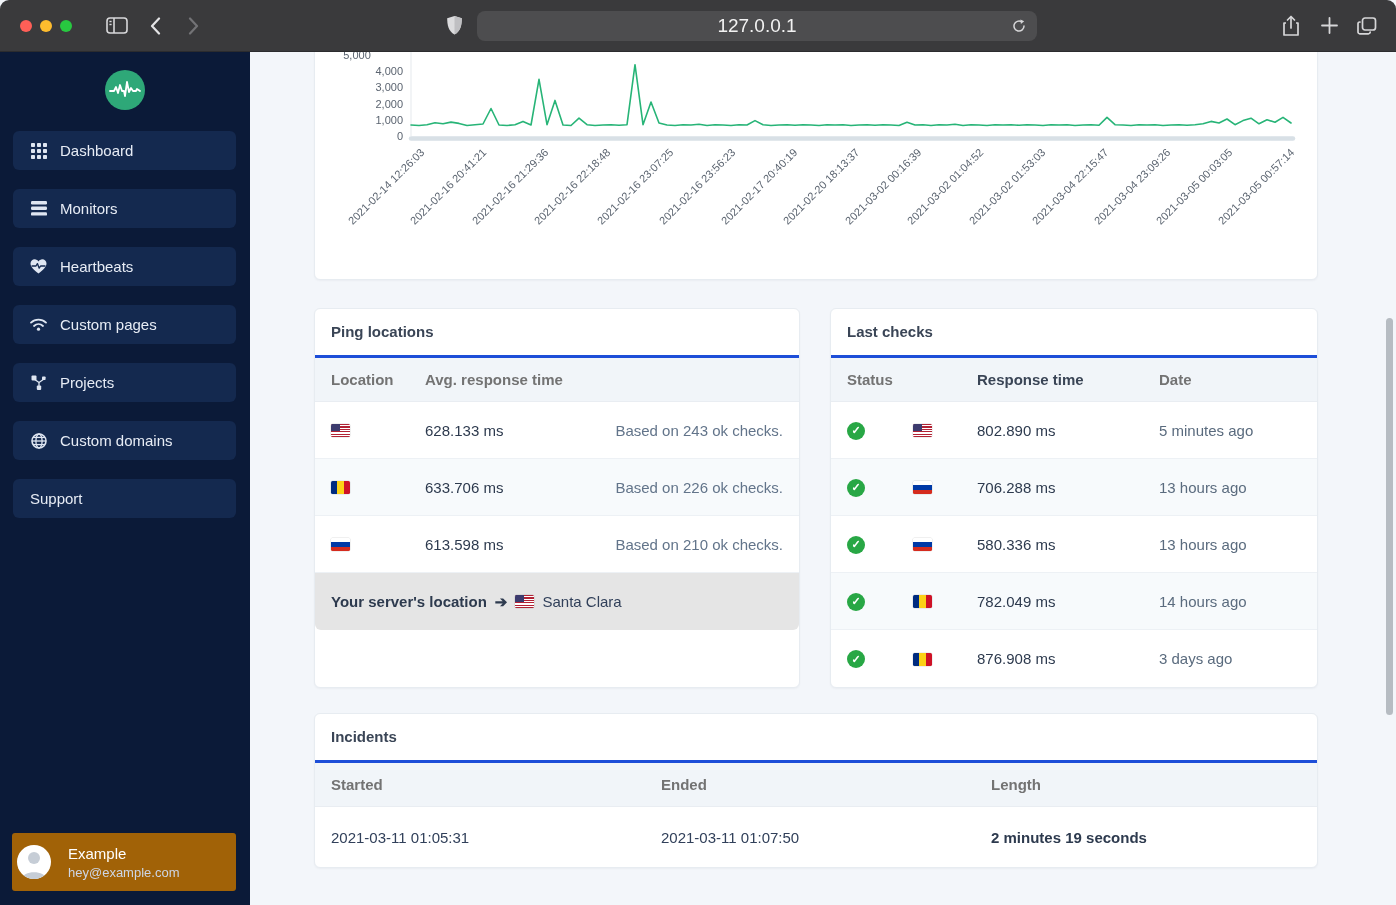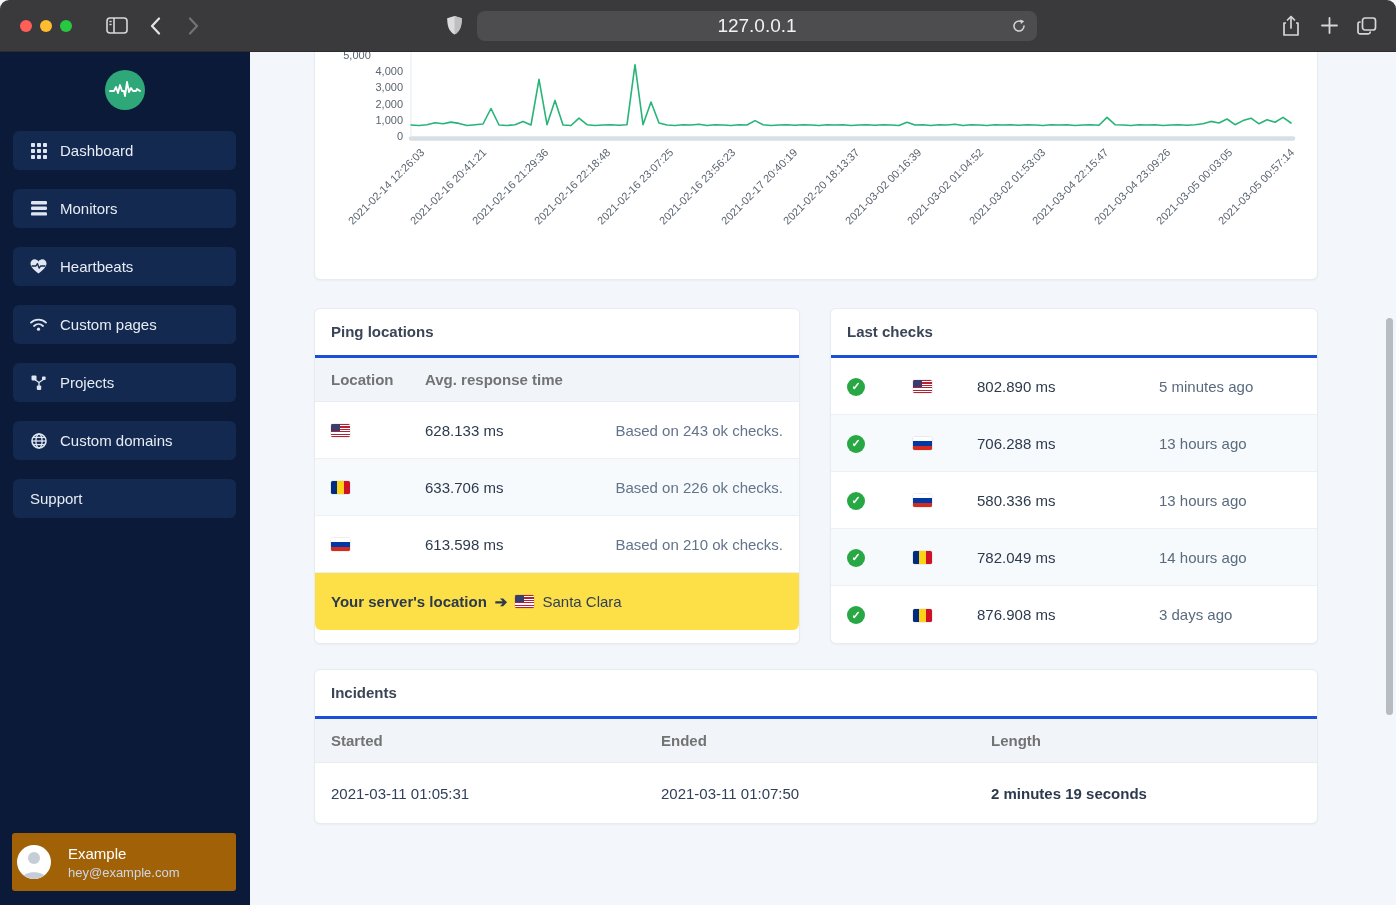--- a/index.html
+++ b/index.html
@@ -83,21 +83,21 @@
 
   
   .cards-row { display:flex; gap:30px; margin-top:28px; }
   .ping-card { width:486px; }
   .checks-card { width:488px; }
 
   
   .col-loc { width:94px; }
   .col-avg { width:168px; color:#2d3a4e; }
   .col-note { flex:1; text-align:right; }
-  .ping-footer { display:flex; align-items:center; gap:8px; padding:0 16px; height:57px; background:#fde047;
+  .ping-footer { display:flex; align-items:center; gap:8px; padding:0 16px; height:57px; background:#e5e5e5;
                  border-radius:0 0 6px 6px; }
   .ping-footer .lbl { font-size:15px; font-weight:bold; color:#2d3a4e; }
   .ping-footer .arrow { font-size:15px; font-weight:bold; color:#2d3a4e; }
   .ping-footer .city { font-size:15px; color:#31405a; }
 
   
   .col-status { width:66px; }
   .col-flag { width:64px; }
   .col-resp { width:182px; color:#2d3a4e; }
   .col-date { flex:1; color:#5a6b7e; }
@@ -349,20 +349,26 @@
             <span class="arrow">➔</span>
             <span class="flag" data-flag="us"></span>
             <span class="city">Santa Clara</span>
           </div>
         </section>
 
         <section class="card checks-card">
           <div class="card-title-row">
             <span class="card-title">Last checks</span>
           </div>
+          <div class="thead">
+            <span class="th col-status">Status</span>
+            <span class="th col-flag"></span>
+            <span class="th col-resp" style="color:#3a4556">Response time</span>
+            <span class="th">Date</span>
+          </div>
           <div class="trow">
             <span class="col-status"><span class="status-dot" data-status="up"></span></span>
             <span class="col-flag"><span class="flag" data-flag="us"></span></span>
             <span class="td col-resp">802.890 ms</span>
             <span class="td col-date">5 minutes ago</span>
           </div>
           <div class="trow striped">
             <span class="col-status"><span class="status-dot" data-status="up"></span></span>
             <span class="col-flag"><span class="flag" data-flag="ru"></span></span>
             <span class="td col-resp">706.288 ms</span>

